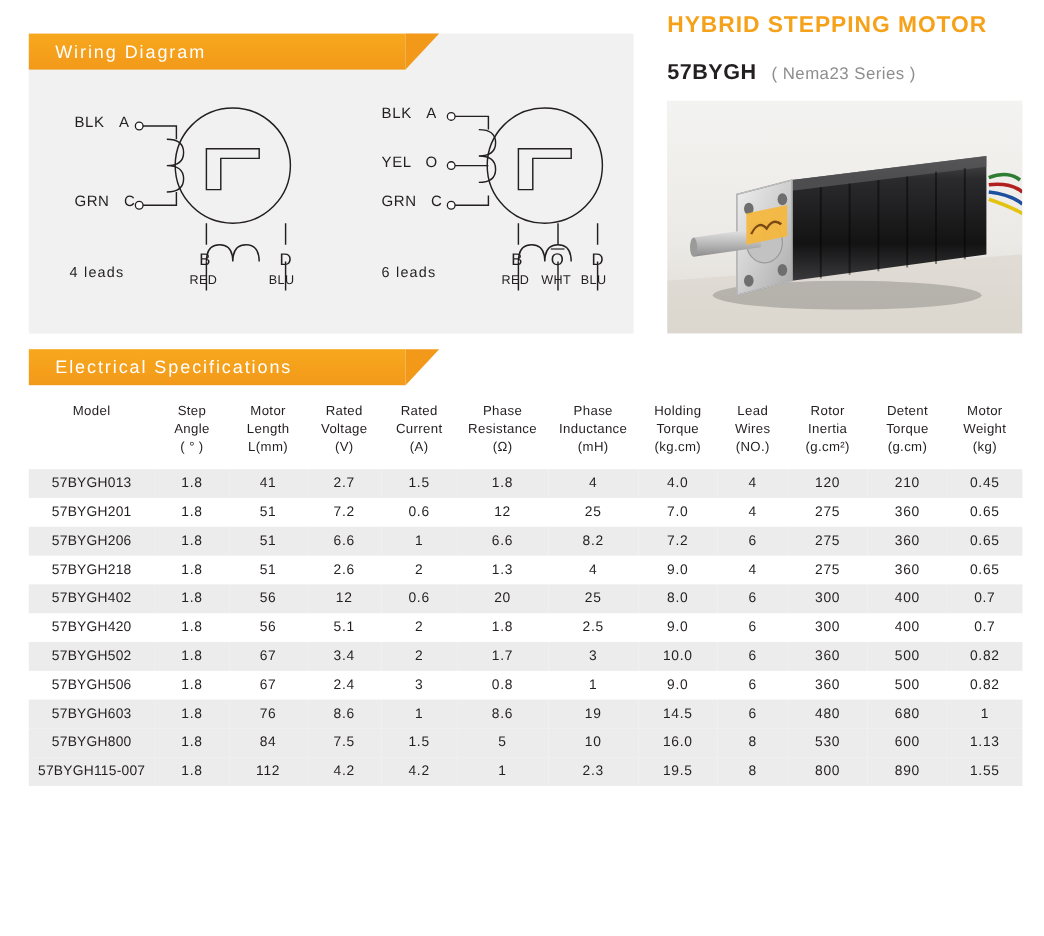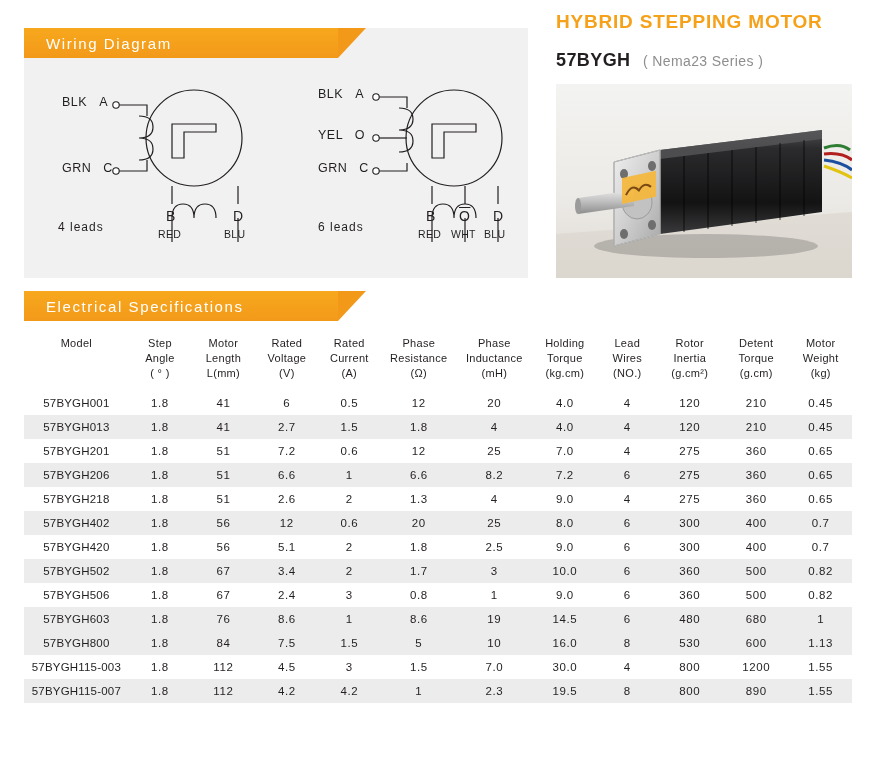--- a/index.html
+++ b/index.html
@@ -422,34 +422,20 @@
           <span class="hl">(g.cm)</span>
         </th>
         <th>
           <span class="hl">Motor</span>
           <span class="hl">Weight</span>
           <span class="hl">(kg)</span>
         </th>
       </tr>
     </thead>
     <tbody id="spec-tbody">
-        <tr>
-          <td class="model">57BYGH001</td>
-          <td>1.8</td>
-          <td>41</td>
-          <td>6</td>
-          <td>0.5</td>
-          <td>12</td>
-          <td>20</td>
-          <td>4.0</td>
-          <td>4</td>
-          <td>120</td>
-          <td>210</td>
-          <td>0.45</td>
-        </tr>
         <tr class="alt">
           <td class="model">57BYGH013</td>
           <td>1.8</td>
           <td>41</td>
           <td>2.7</td>
           <td>1.5</td>
           <td>1.8</td>
           <td>4</td>
           <td>4.0</td>
           <td>4</td>
@@ -576,34 +562,20 @@
           <td>7.5</td>
           <td>1.5</td>
           <td>5</td>
           <td>10</td>
           <td>16.0</td>
           <td>8</td>
           <td>530</td>
           <td>600</td>
           <td>1.13</td>
         </tr>
-        <tr>
-          <td class="model">57BYGH115-003</td>
-          <td>1.8</td>
-          <td>112</td>
-          <td>4.5</td>
-          <td>3</td>
-          <td>1.5</td>
-          <td>7.0</td>
-          <td>30.0</td>
-          <td>4</td>
-          <td>800</td>
-          <td>1200</td>
-          <td>1.55</td>
-        </tr>
         <tr class="alt">
           <td class="model">57BYGH115-007</td>
           <td>1.8</td>
           <td>112</td>
           <td>4.2</td>
           <td>4.2</td>
           <td>1</td>
           <td>2.3</td>
           <td>19.5</td>
           <td>8</td>

